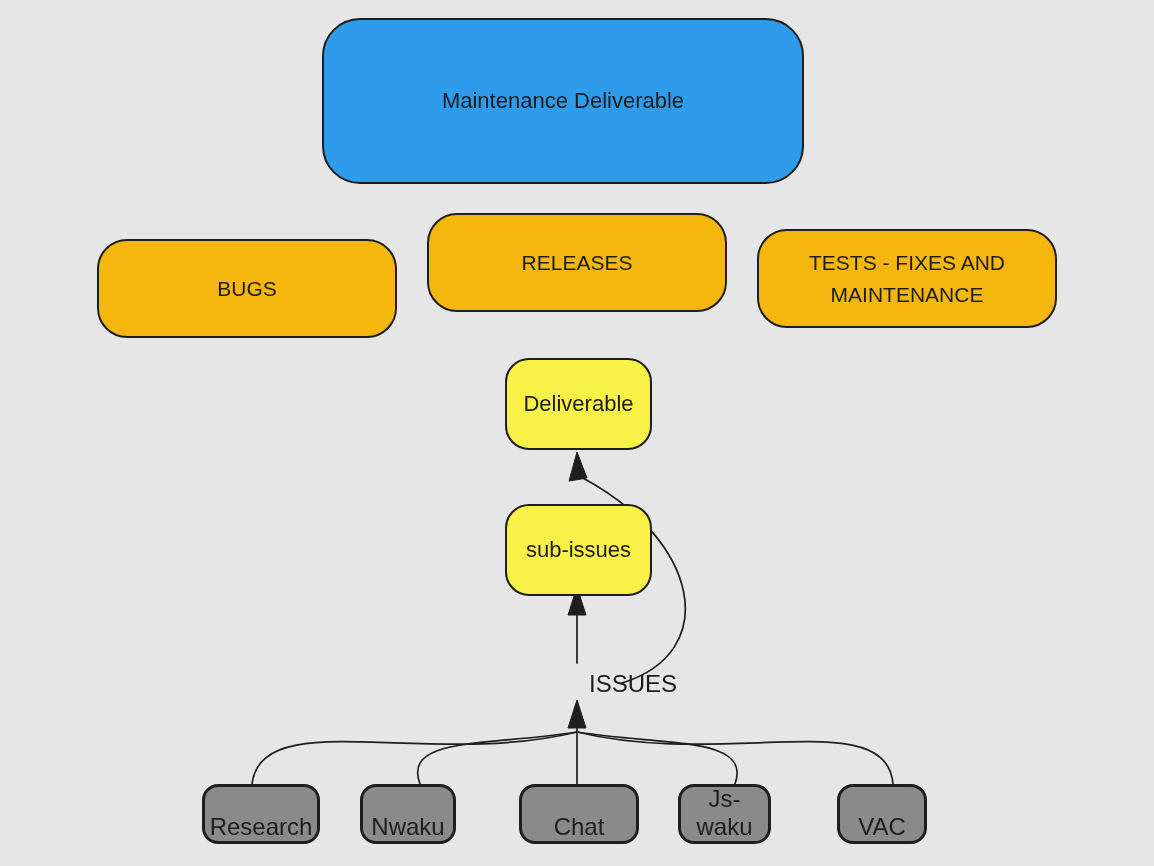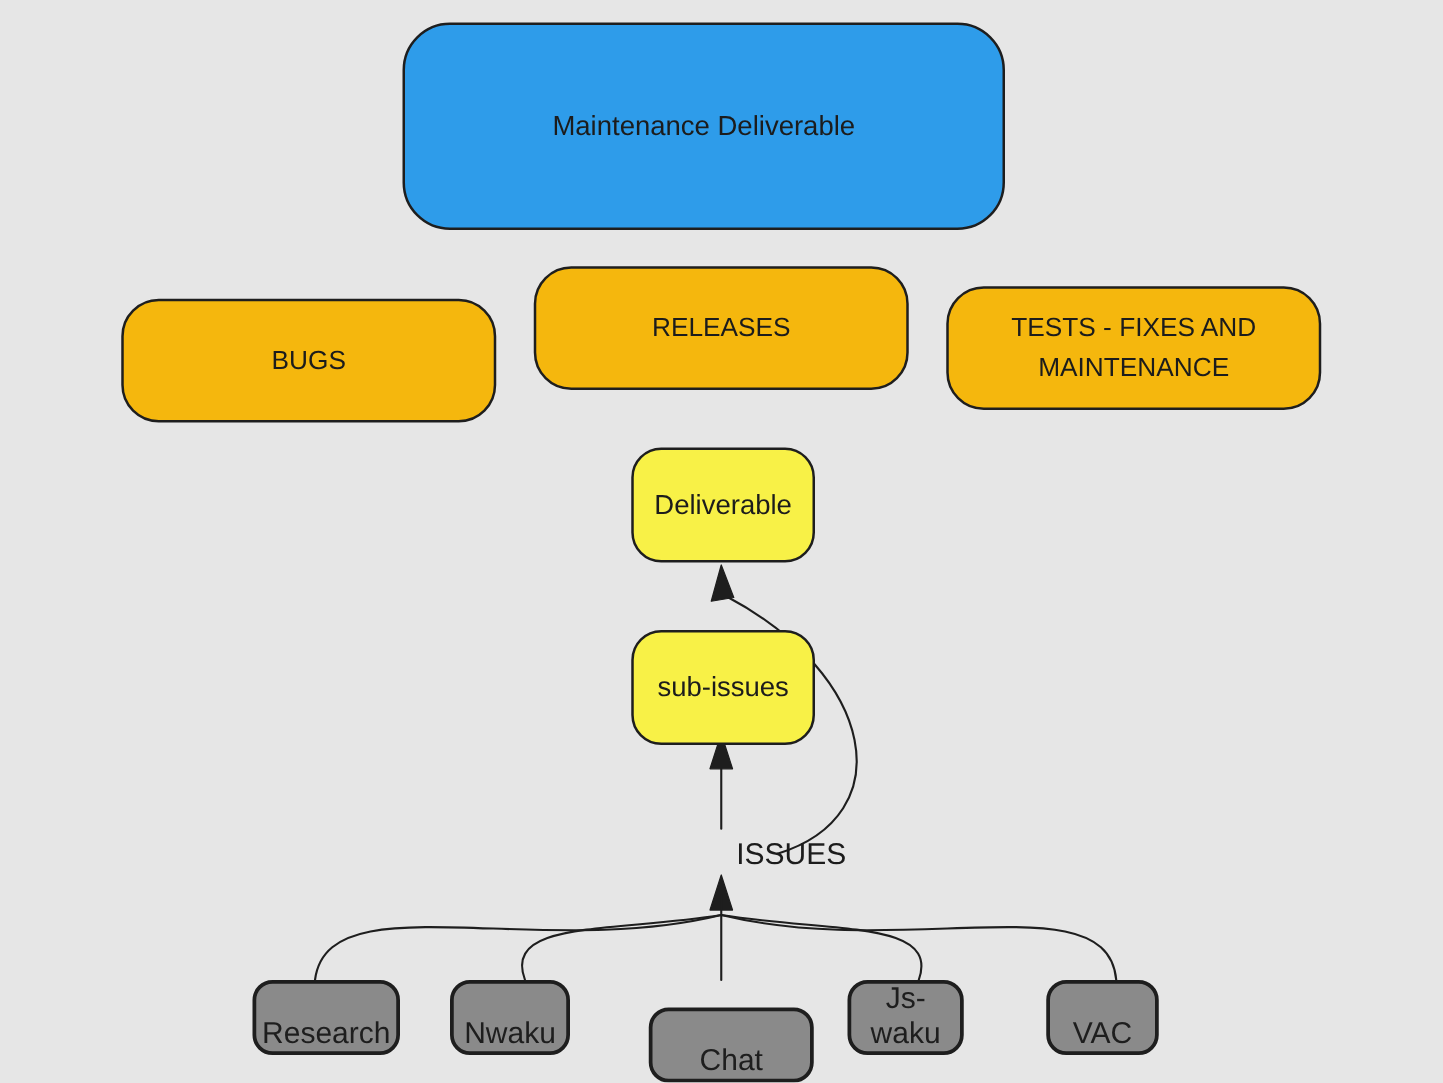--- a/index.html
+++ b/index.html
@@ -68,21 +68,21 @@
     top:784px;height:60px;
     border-radius:16px;
     background:#8a8a8a;
     border-width:3px;
     font-size:24px;
     color:#1e1e1e;
     align-items:flex-end;
   }
   .node-research{left:202px;width:118px;}
   .node-nwaku{left:360px;width:96px;}
-  .node-chat{left:519px;width:132px;margin-top:22px;}
+  .node-chat{left:519px;width:120px;}
   .node-jswaku{left:678px;width:93px;}
   .node-vac{left:837px;width:90px;}
   .edge{
     fill:none;
     stroke:#1e1e1e;
     stroke-width:1.7;
     stroke-linecap:round;
   }
   .arrowhead{
     fill:#1e1e1e;

